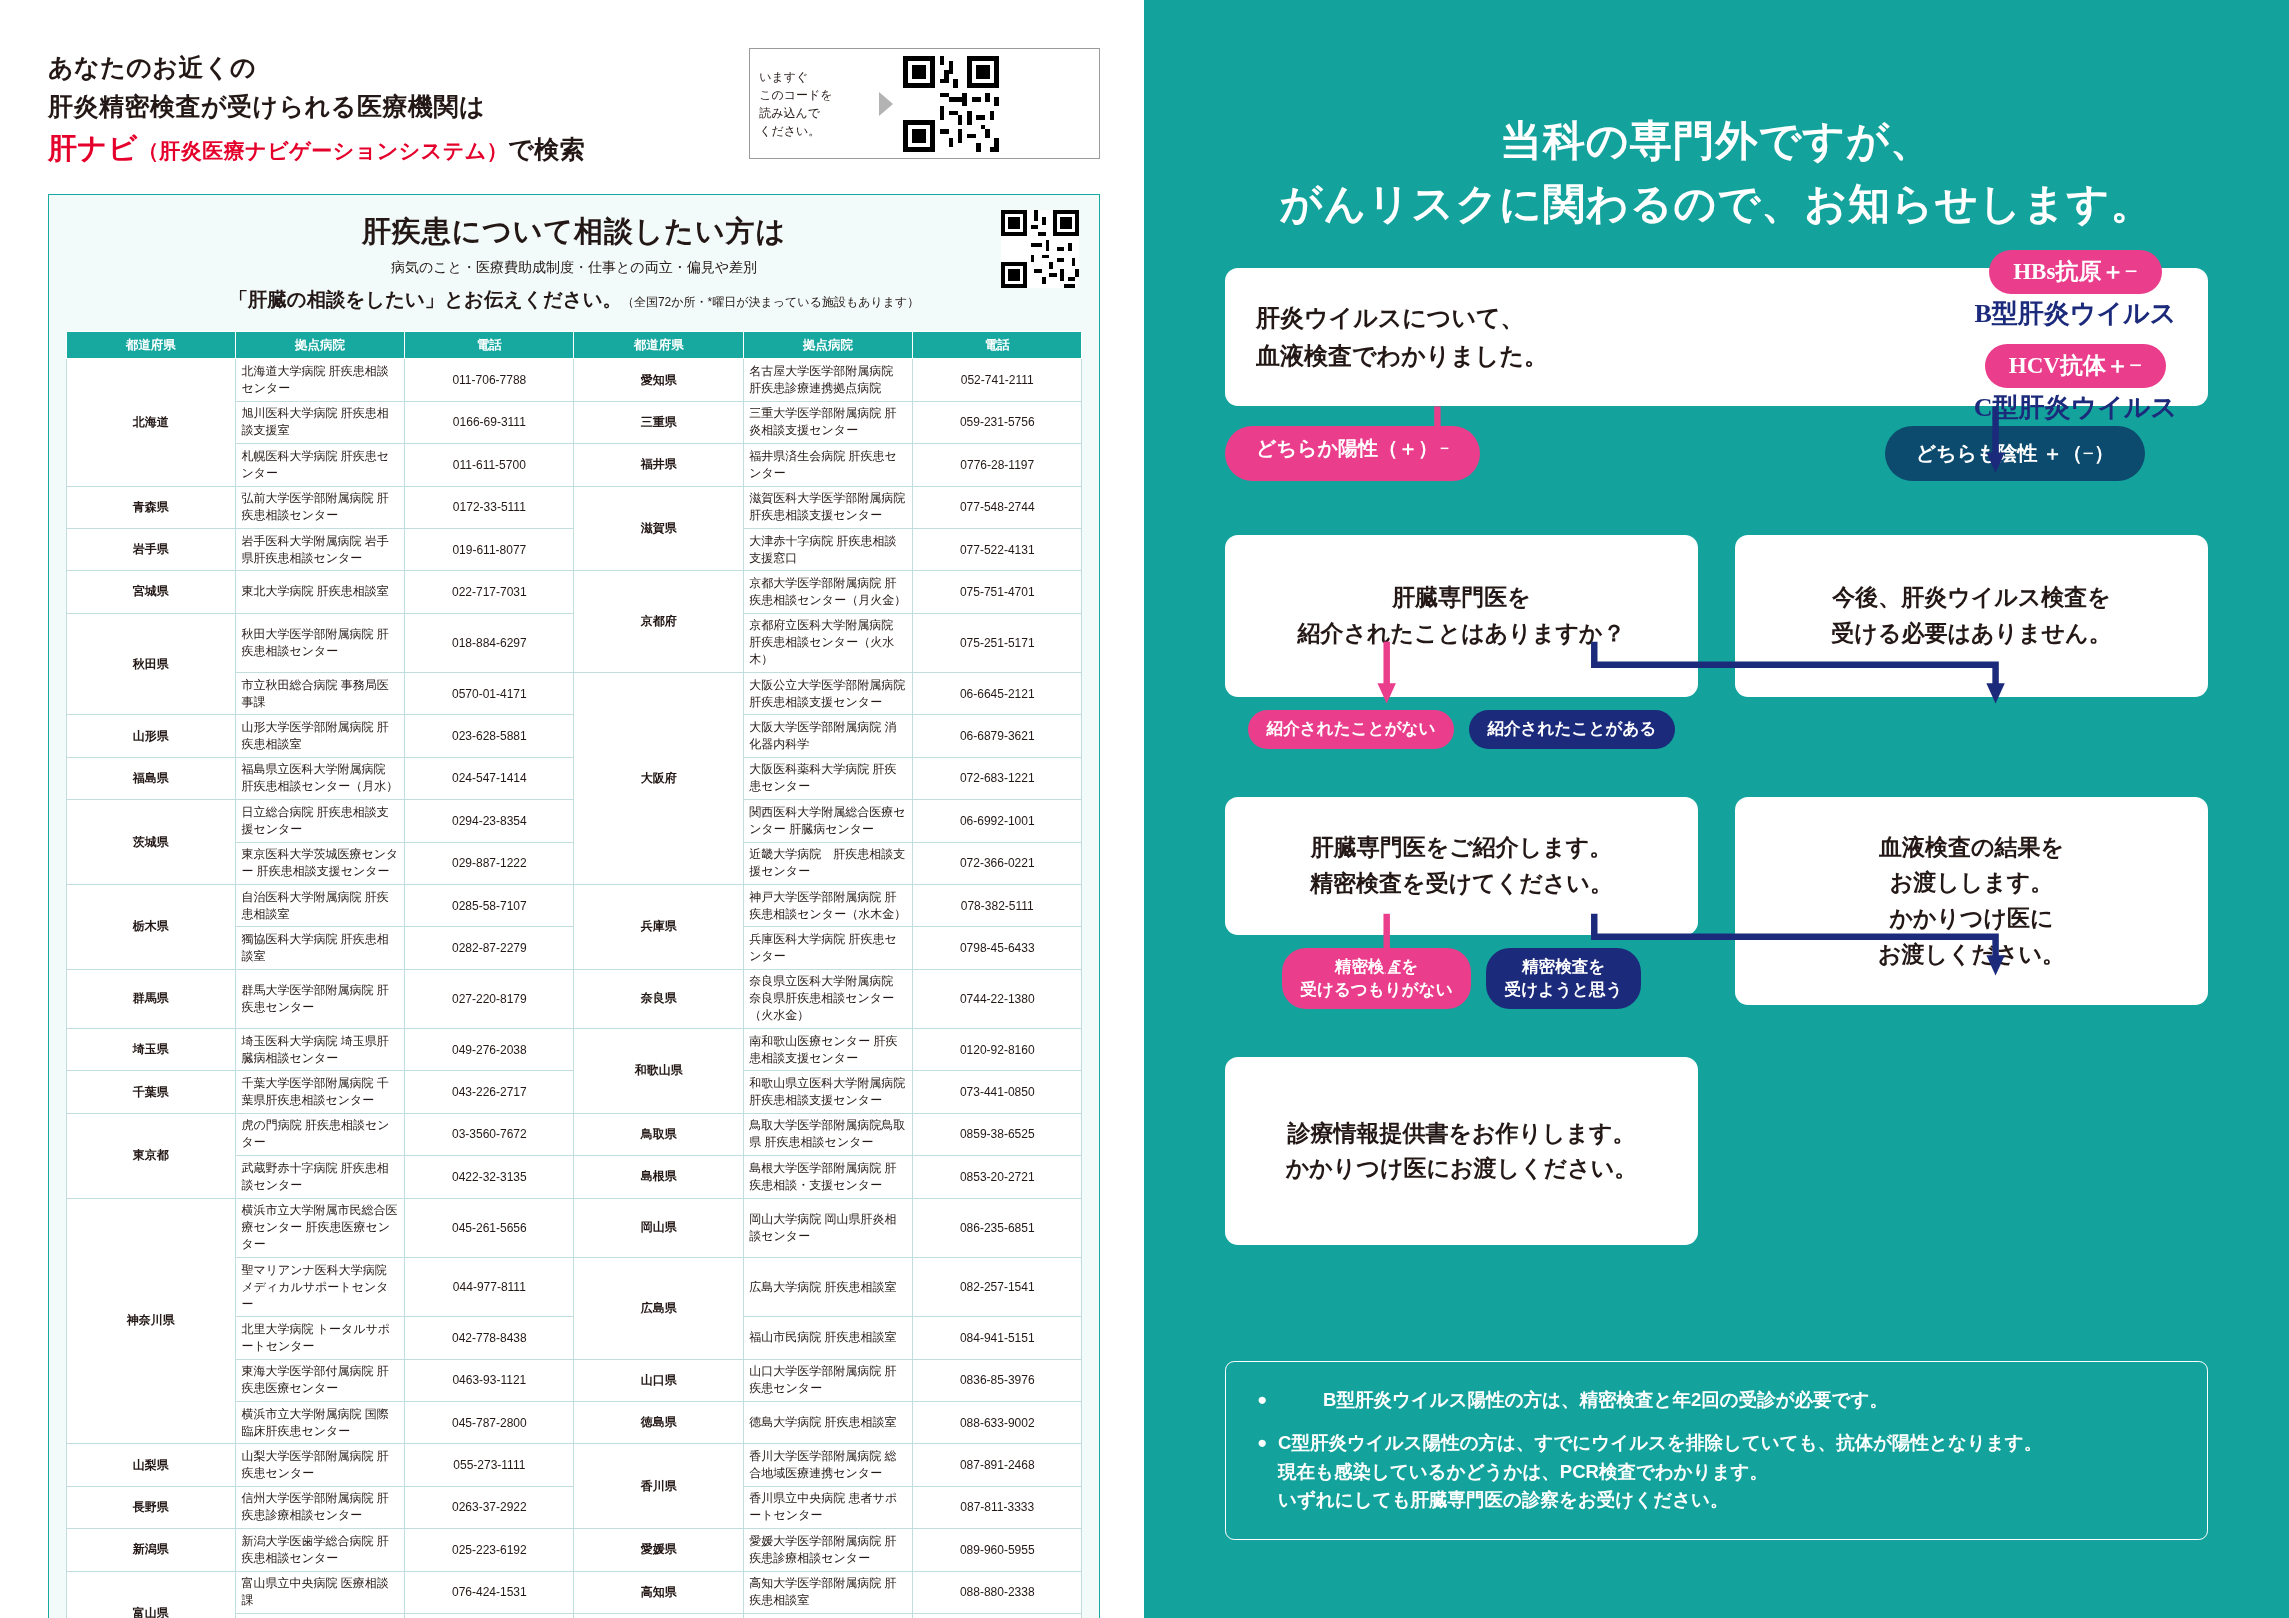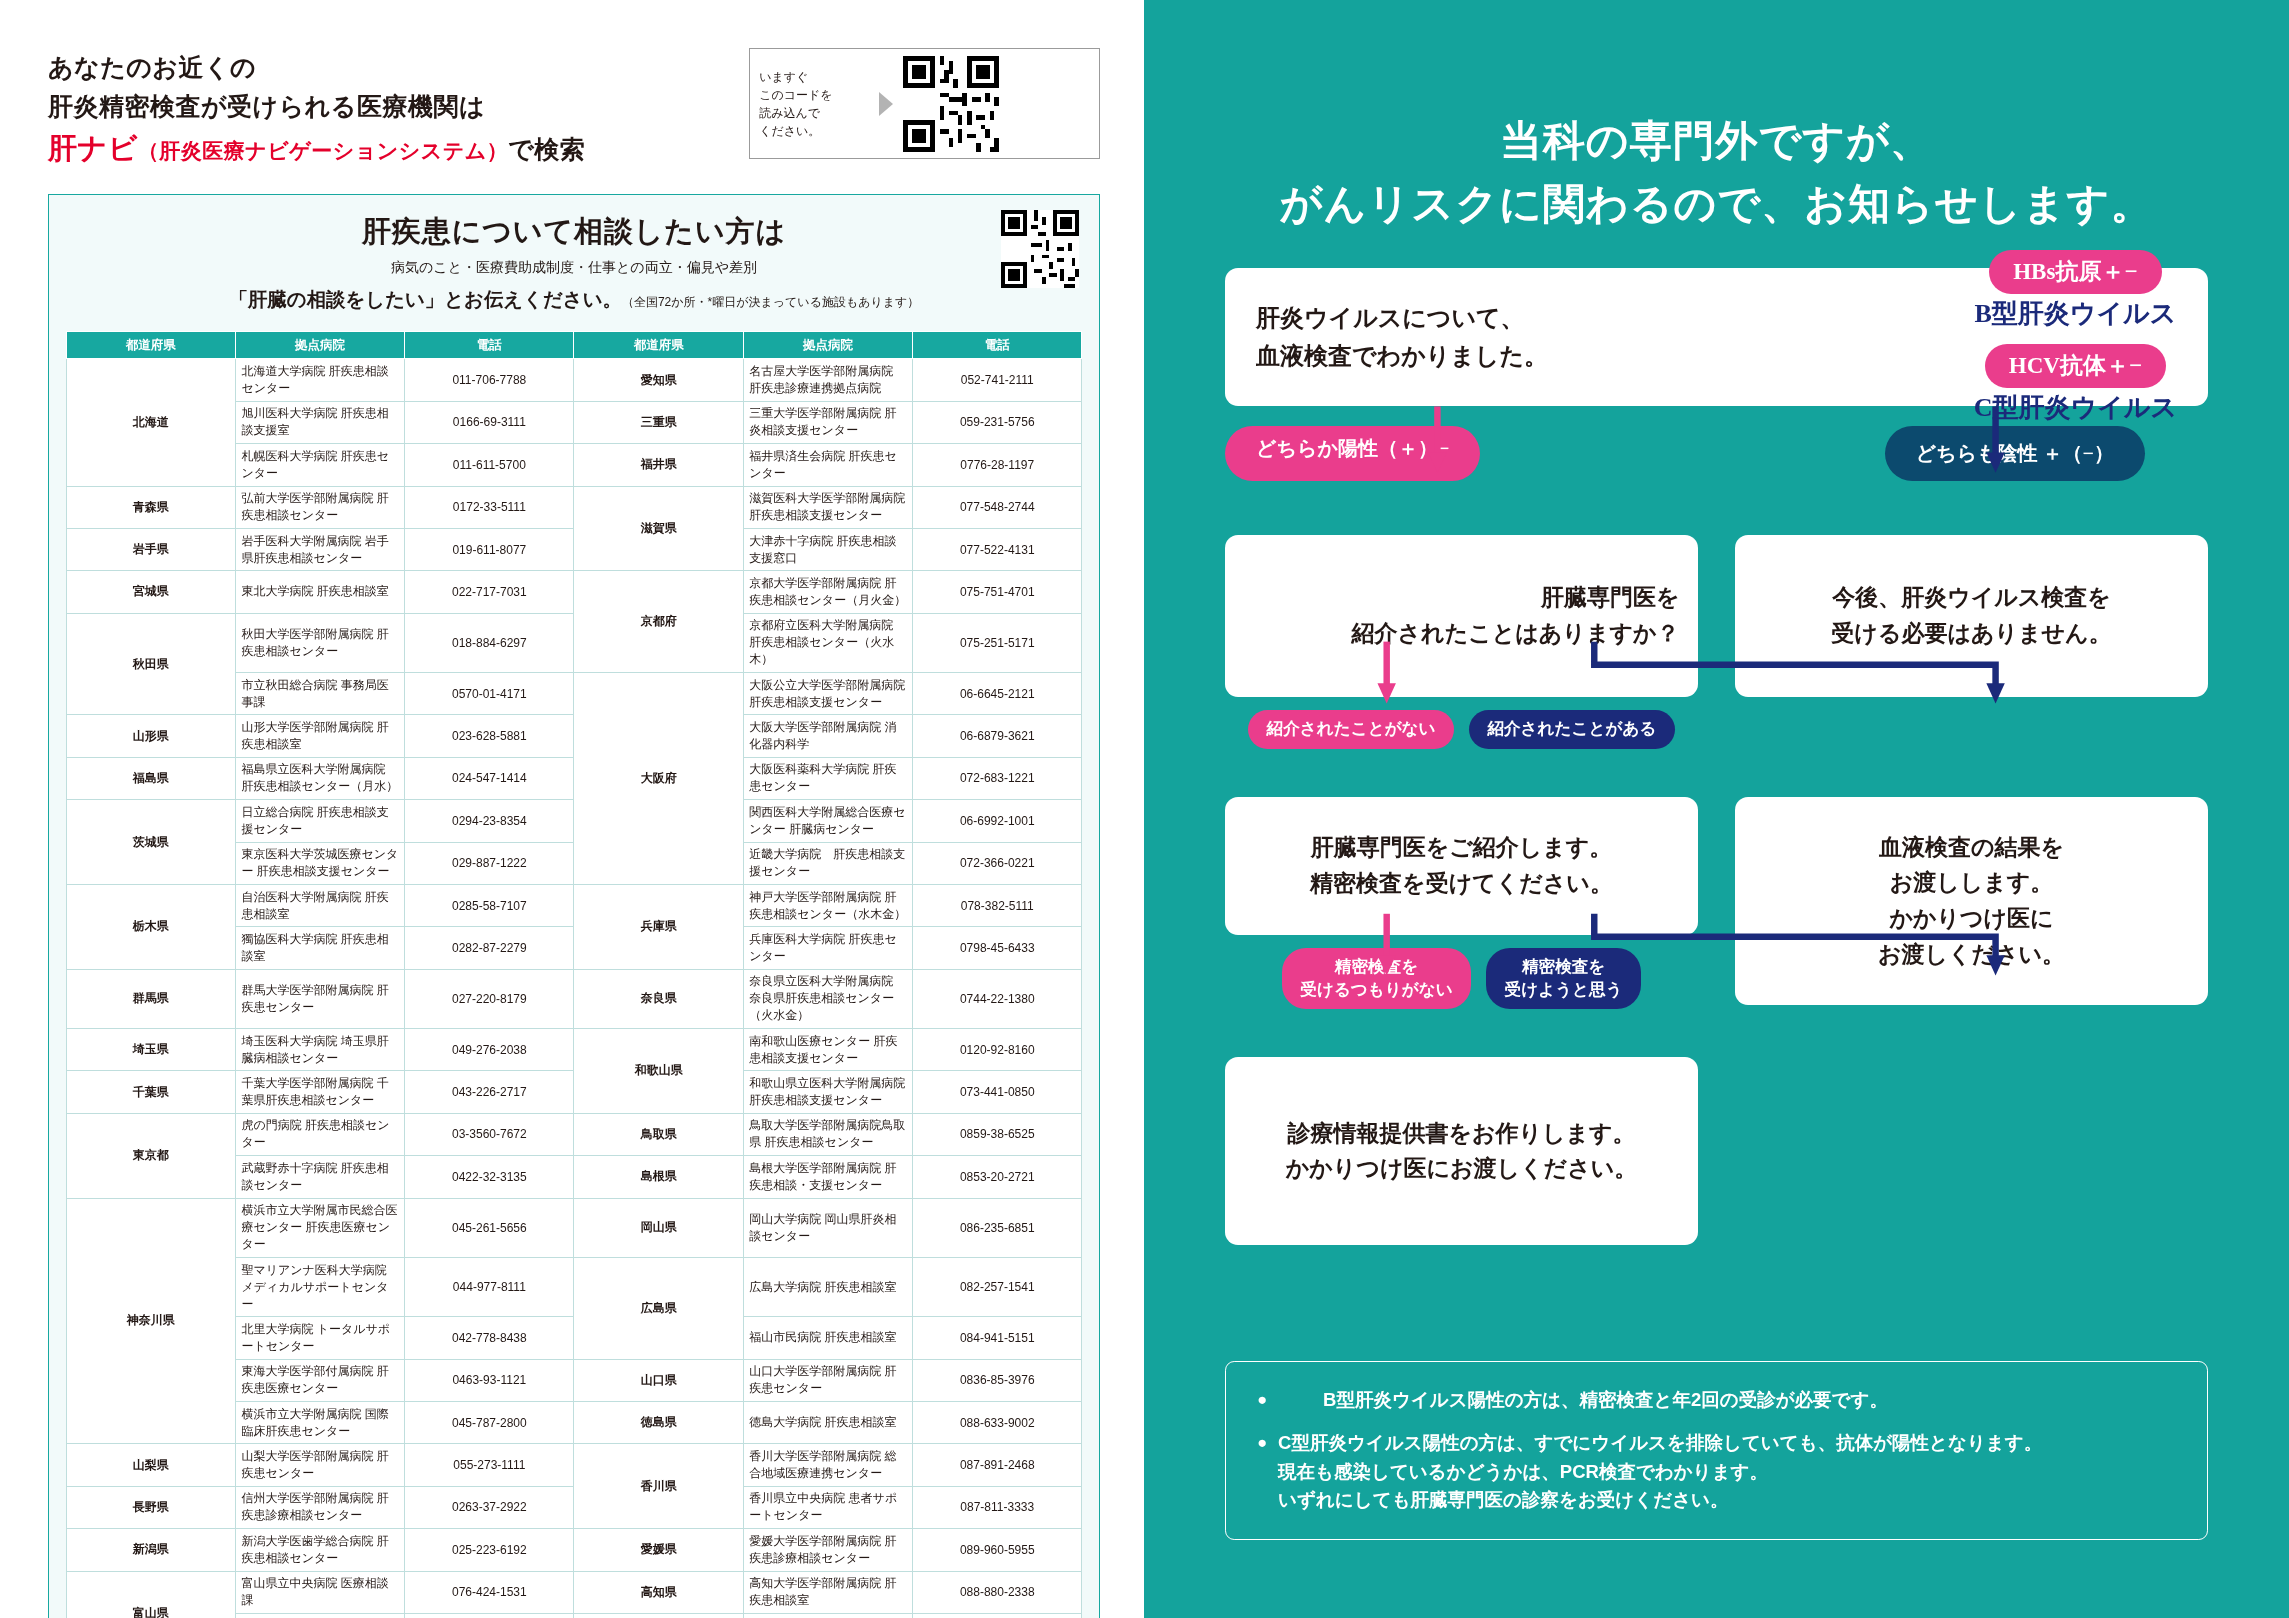--- a/index.html
+++ b/index.html
@@ -479,21 +479,21 @@
       </div>
 
       <div class="branch-row">
         <span class="pill-lg-pink">どちらか陽性（＋）−</span>
         <span class="pill-lg-navy" style="margin-right:63px;">どちらも陰性 ＋（−）</span>
       </div>
 
       <div class="two-col" style="margin-top:54px;">
         <div class="col">
           <div class="white-card pad-card" style="height:162px;display:flex;flex-direction:column;justify-content:center;">
-            <div class="card-txt" style="white-space:pre-line;text-align:right;">肝臓専門医を
+            <div class="card-txt" style="white-space:pre-line;">肝臓専門医を
 紹介されたことはありますか？</div>
           </div>
           <div class="opts">
             <span class="opt-pink">紹介されたことがない</span>
             <span class="opt-navy">紹介されたことがある</span>
           </div>
         </div>
         <div class="col">
           <div class="white-card pad-card" style="height:162px;display:flex;flex-direction:column;justify-content:center;">
             <div class="card-txt" style="white-space:pre-line;">今後、肝炎ウイルス検査を

